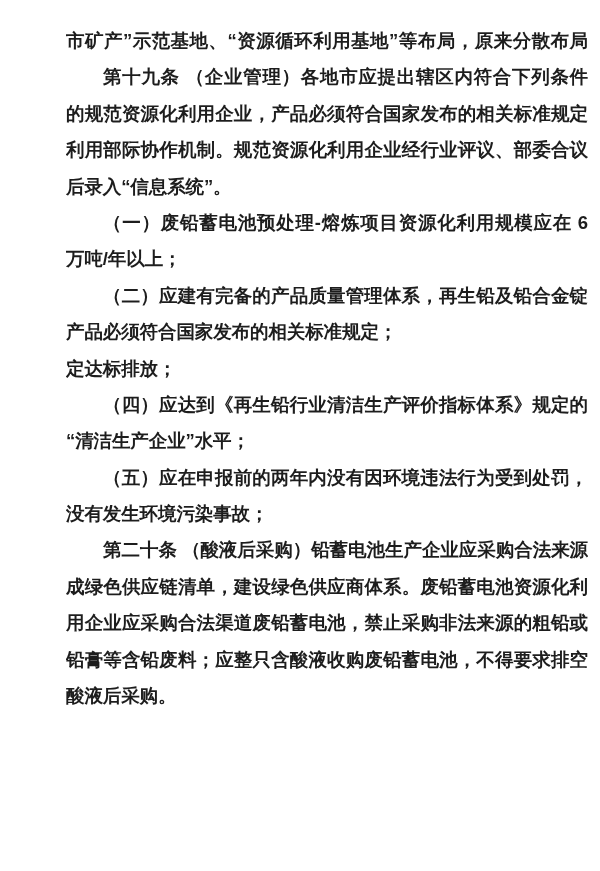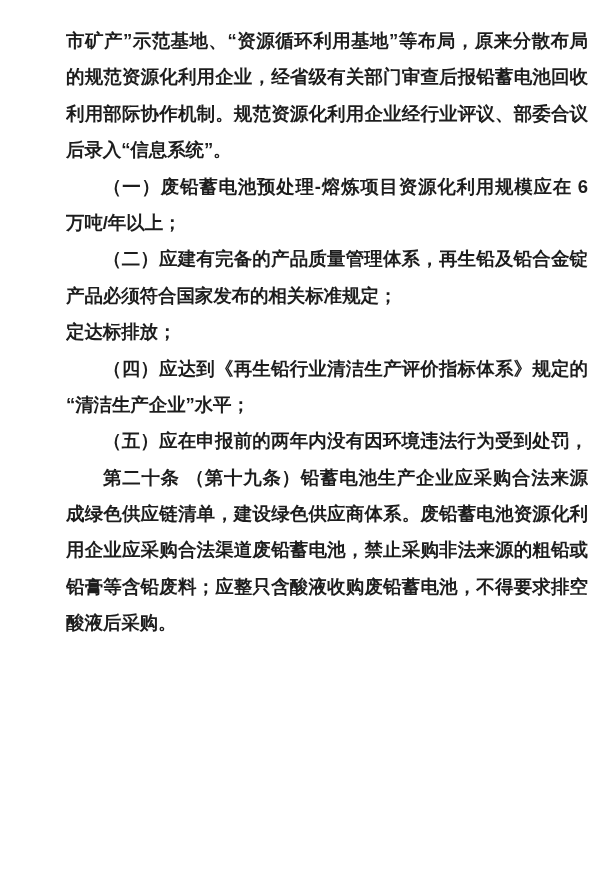--- a/index.html
+++ b/index.html
@@ -40,30 +40,32 @@
   .line.indent {
     text-indent: 2em;
   }
 </style>
 </head>
 <body>
 
 <div class="doc-page" style="background: rgb(255, 255, 255);">
   <div class="text-block" id="doc-body" style="color: rgb(29, 29, 29);">
       <div class="line">市矿产”示范基地、“资源循环利用基地”等布局，原来分散布局</div>
-      <div class="line">的规范资源化利用企业，经省级有关部门审查后报铅蓄电池回收</div>
+      <div class="line indent">第十九条 （企业管理）各地市应提出辖区内符合下列条件</div>
+      <div class="line">的规范资源化利用企业，产品必须符合国家发布的相关标准规定</div>
       <div class="line">利用部际协作机制。规范资源化利用企业经行业评议、部委合议</div>
       <div class="line end">后录入“信息系统”。</div>
       <div class="line indent">（一）废铅蓄电池预处理-熔炼项目资源化利用规模应在 6</div>
       <div class="line end">万吨/年以上；</div>
       <div class="line indent">（二）应建有完备的产品质量管理体系，再生铅及铅合金锭</div>
       <div class="line end">产品必须符合国家发布的相关标准规定；</div>
       <div class="line end">定达标排放；</div>
       <div class="line indent">（四）应达到《再生铅行业清洁生产评价指标体系》规定的</div>
       <div class="line end">“清洁生产企业”水平；</div>
       <div class="line indent">（五）应在申报前的两年内没有因环境违法行为受到处罚，</div>
-      <div class="line indent">第二十条 （第十九条）铅蓄电池生产企业应采购合法来源</div>
+      <div class="line end">没有发生环境污染事故；</div>
+      <div class="line indent">第二十条 （酸液后采购）铅蓄电池生产企业应采购合法来源</div>
       <div class="line">成绿色供应链清单，建设绿色供应商体系。废铅蓄电池资源化利</div>
       <div class="line">用企业应采购合法渠道废铅蓄电池，禁止采购非法来源的粗铅或</div>
       <div class="line">铅膏等含铅废料；应整只含酸液收购废铅蓄电池，不得要求排空</div>
       <div class="line end">酸液后采购。</div>
     </div>
 </div>
 
 </body></html>

